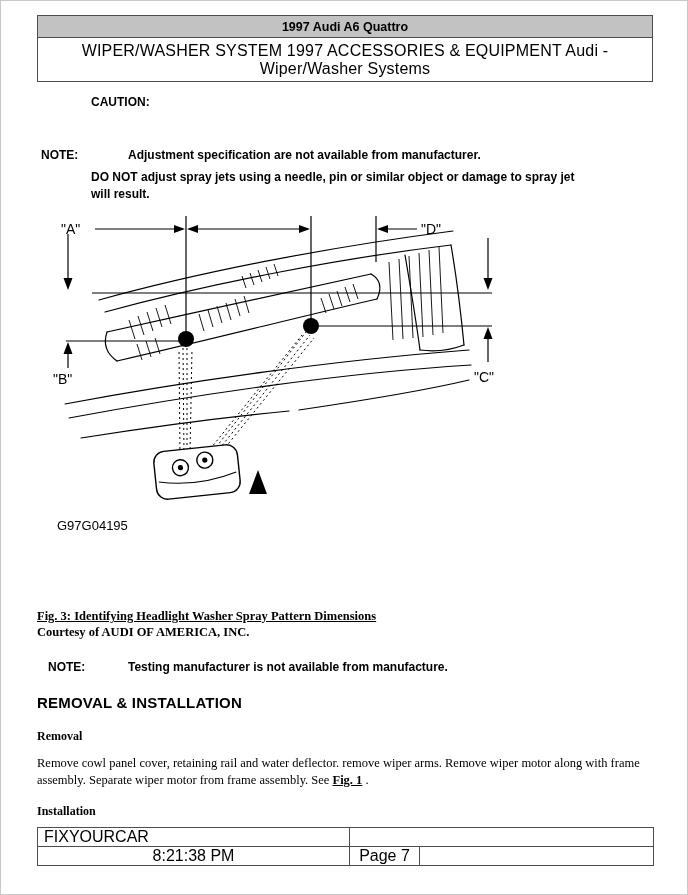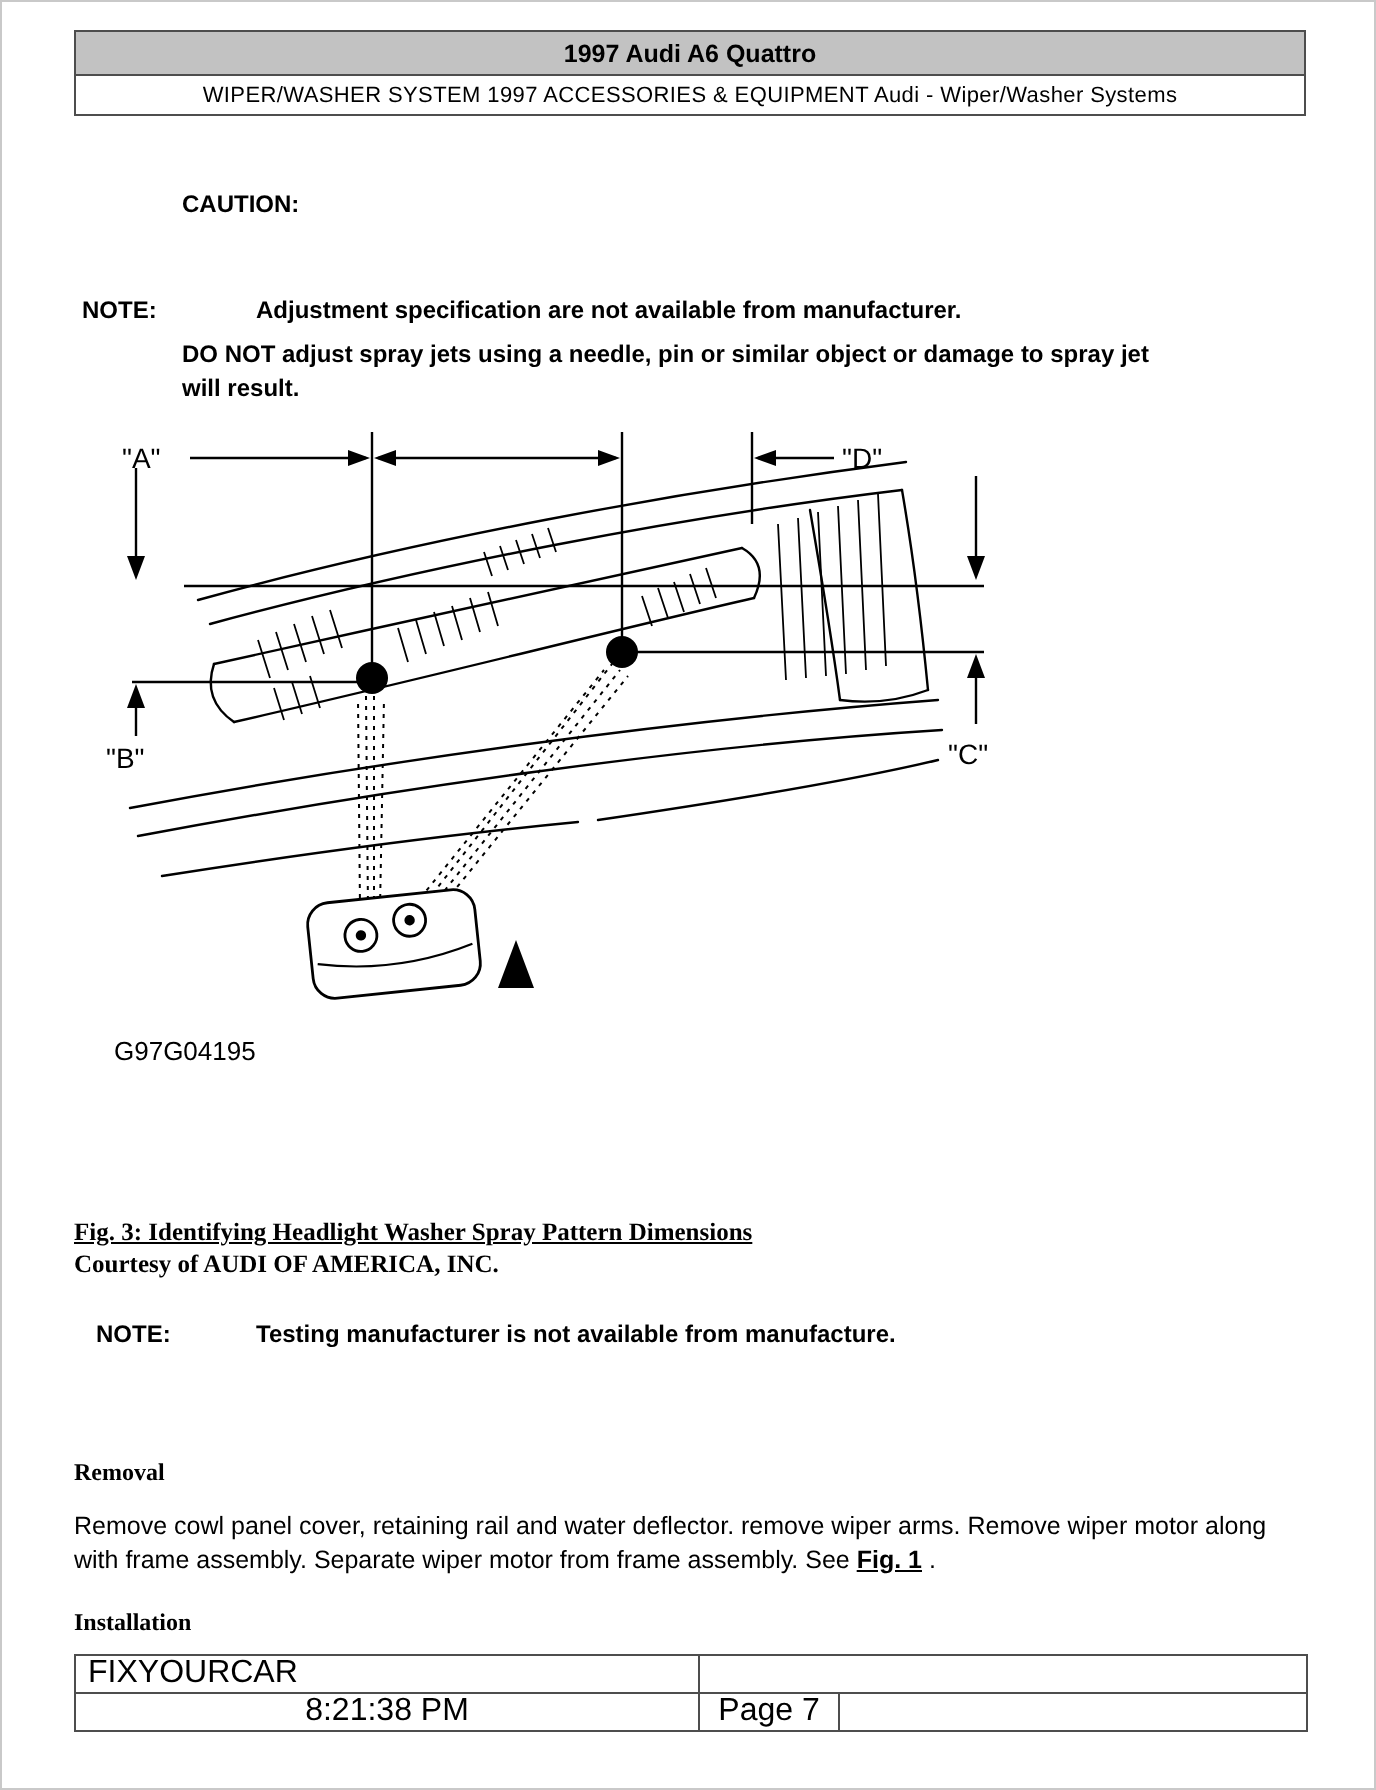--- a/index.html
+++ b/index.html
@@ -2,21 +2,21 @@
 <html><head>
 <meta charset="utf-8">
 <style>
   * { margin:0; padding:0; box-sizing:border-box; }
   html,body { background:#e9e9e9; }
   body { font-family:"Liberation Sans", sans-serif; color:#000; }
   .page { position:relative; width:688px; height:895px; margin:0 auto; background:#fff; border:1px solid #c9c9c9; overflow:hidden; }
 
   .banner { position:absolute; left:36px; top:14px; width:616px; border:1px solid #4d4d4d; text-align:center; }
   .banner-title { background:#c2c2c2; font-weight:bold; font-size:12.5px; padding:4px 0 3px; border-bottom:1px solid #4d4d4d; }
-  .banner-sub { background:#ffffff; font-size:11px; padding:4px 0 3px; letter-spacing:0.2px; }
+  .banner-sub { background:#ffffff; font-size:16px; padding:4px 0 3px; letter-spacing:0.2px; }
 
   .flex-note { position:absolute; display:flex; font-weight:bold; font-size:12px; line-height:17px; }
   .caution { left:90px; top:93px;flex-direction:column; }
   .caution .lbl { flex:0 0 75px; }
   .caution .txt { width:500px; }
   .note1 { left:40px; top:146px; }
   .note1 .lbl { flex:0 0 87px; }
   .note2 { left:47px; top:658px; }
   .note2 .lbl { flex:0 0 80px; }
 
@@ -26,21 +26,21 @@
   .fig-caption .cap-title { text-decoration:underline; }
 
   .sec { position:absolute; font-size:15px; font-weight:bold; letter-spacing:0.2px; }
   .h-comp { left:36px; top:621px; }
   .h-removal { left:36px; top:693px; }
 
   .sub-head { position:absolute; font-family:"Liberation Serif", serif; font-size:12px; font-weight:bold; }
   .sub-removal { left:36px; top:728px; }
   .sub-install { left:36px; top:803px;text-align:center; }
 
-  .para { position:absolute; left:36px; top:754px; width:620px; font-family:Liberation Sans, sans-serif; font-size:12.5px; line-height:16.5px; }
+  .para { position:absolute; left:36px; top:754px; width:620px; font-family:Liberation Serif, serif; font-size:12.5px; line-height:16.5px; }
   .para .fig-link { font-weight:bold; text-decoration:underline; cursor:pointer; }
 
   .footer { position:absolute; left:36px; top:826px; width:616px; border-collapse:collapse; font-size:16px; table-layout:fixed; }
   .footer td { border:1px solid #4d4d4d; height:19px; padding:0 6px; overflow:hidden; white-space:nowrap; }
   .footer .t-time, .footer .t-page { text-align:center; }
 </style>
 </head>
 <body>
 
 <div class="page">
@@ -145,20 +145,21 @@
     <div class="cap-title">Fig. 3: Identifying Headlight Washer Spray Pattern Dimensions</div>
     <div class="cap-courtesy">Courtesy of AUDI OF AMERICA, INC.</div>
   </div>
 
 
   <div class="flex-note note2">
     <span class="lbl">NOTE:</span>
     <span class="txt">Testing manufacturer is not available from manufacture.</span>
   </div>
 
+  <div class="sec h-removal">REMOVAL &amp; INSTALLATION</div>
 
   <div class="sub-head sub-removal">Removal</div>
 
   <p class="para"><span>Remove cowl panel cover, retaining rail and water deflector. remove wiper arms. Remove wiper motor along with frame assembly. Separate wiper motor from frame assembly. See </span><span class="fig-link">Fig. 1</span><span> .</span></p>
 
   <div class="sub-head sub-install">Installation</div>
 
   <table class="footer">
     <colgroup>
         <col style="width:312px">

